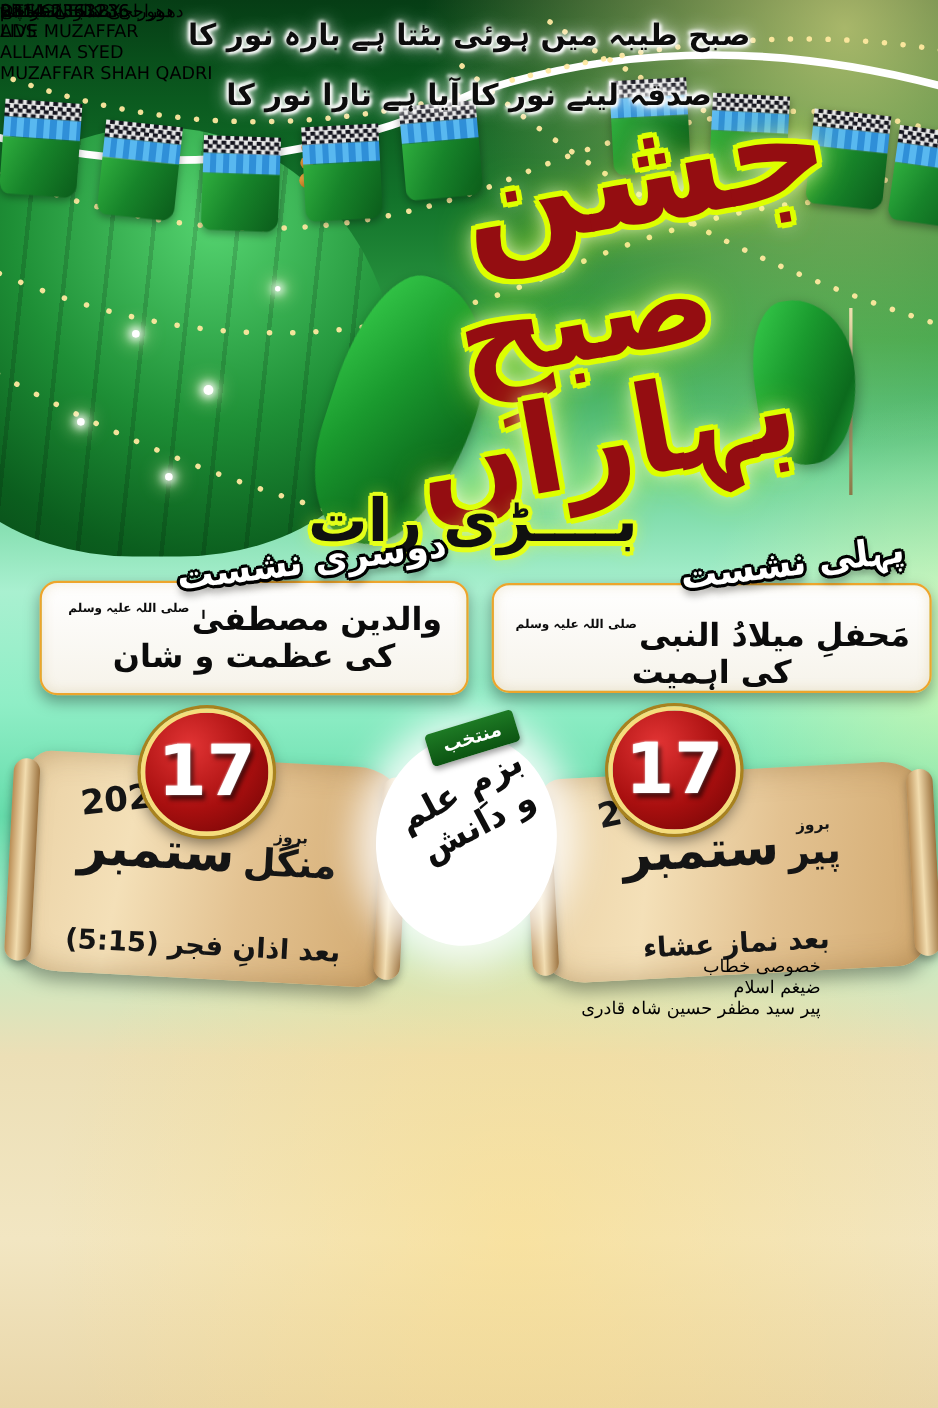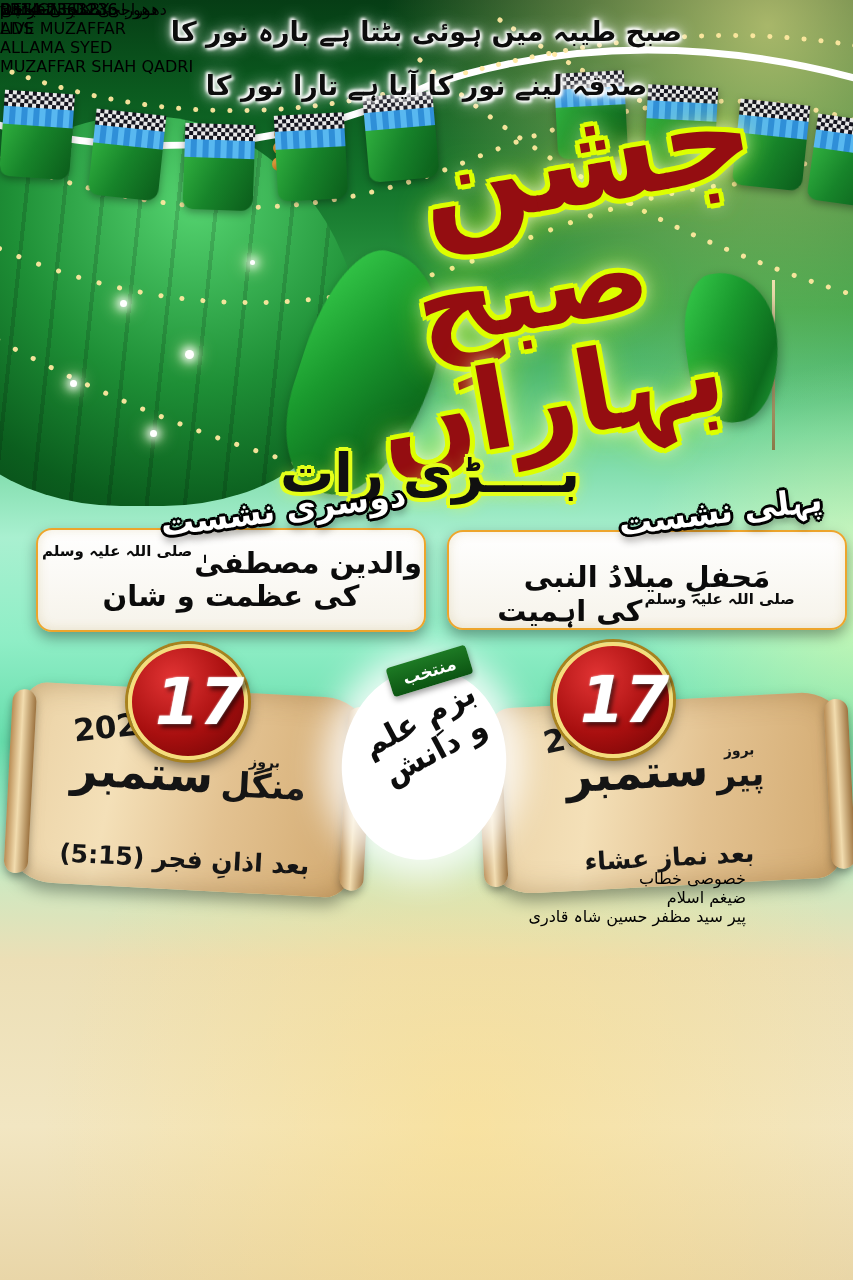--- a/index.html
+++ b/index.html
@@ -77,37 +77,37 @@
       -2px -2px 0 #000,2px 2px 0 #000,2px -2px 0 #000,-2px 2px 0 #000,0 6px 8px rgba(0,0,0,.45);
   }
   .session-box{
     z-index:6;background:linear-gradient(180deg,#ffffff,#f6f3ea);
     border:2px solid #eda52c;border-radius:16px;
     box-shadow:0 6px 14px rgba(0,0,0,.35), inset 0 0 12px rgba(180,150,60,.2);
     display:flex;align-items:center;justify-content:center;
     font-weight:bold;color:#0b0b0b;
   }
   .session-box .topic{font-size:29px;line-height:1.15;text-align:center;}
-  .honorific{font-size:15px;vertical-align:super;display:inline-block;transform:translateY(-6px);margin:0 2px;}
+  .honorific{font-size:11px;vertical-align:super;display:inline-block;transform:translateY(-6px);margin:0 2px;}
 
   
   .scroll{
     z-index:5;background:linear-gradient(100deg,#ead1a4 0%,#f4e0b8 30%,#e3c291 60%,#d2a96f 100%);
     border-radius:26px 40px 30px 42px/36px 30px 44px 30px;
     box-shadow:0 8px 16px rgba(0,0,0,.35), inset 0 0 28px rgba(120,80,30,.35);
   }
   .scroll::before,.scroll::after{content:"";position:absolute;top:8px;bottom:8px;width:24px;border-radius:12px;
     background:linear-gradient(90deg,#b98d55,#f2dcae 45%,#9c7340);box-shadow:0 4px 8px rgba(0,0,0,.3);}
   .scroll::before{left:-8px;}
   .scroll::after{right:-8px;}
   .day-circle{
     z-index:7;width:112px;height:108px;border-radius:50%;
     background:radial-gradient(circle at 36% 28%,#e23434 0%,#a80f0f 55%,#6b0404 100%);
     border:4px solid #f5dd7c;box-shadow:0 0 0 3px #a8821e,0 6px 14px rgba(0,0,0,.5);
-    display:flex;align-items:center;justify-content:flex-end;font-style:italic;
+    display:flex;align-items:center;justify-content:center;
   }
   .day-circle span{font-size:64px;font-weight:bold;color:#fff;
     text-shadow:3px 4px 4px rgba(0,0,0,.55),0 0 2px #fff;}
   .scroll .year{position:absolute;font-size:31px;font-weight:bold;color:#151515;transform:rotate(-9deg);}
   .scroll .mline{position:absolute;width:100%;display:flex;flex-direction:row-reverse;justify-content:center;
     align-items:center;gap:8px;color:#151515;font-weight:bold;}
   .scroll .month{font-size:46px;}
   .scroll .wstack{display:flex;flex-direction:column;align-items:center;line-height:1;}
   .scroll .prefix{font-size:14px;}
   .scroll .weekday{font-size:34px;}

